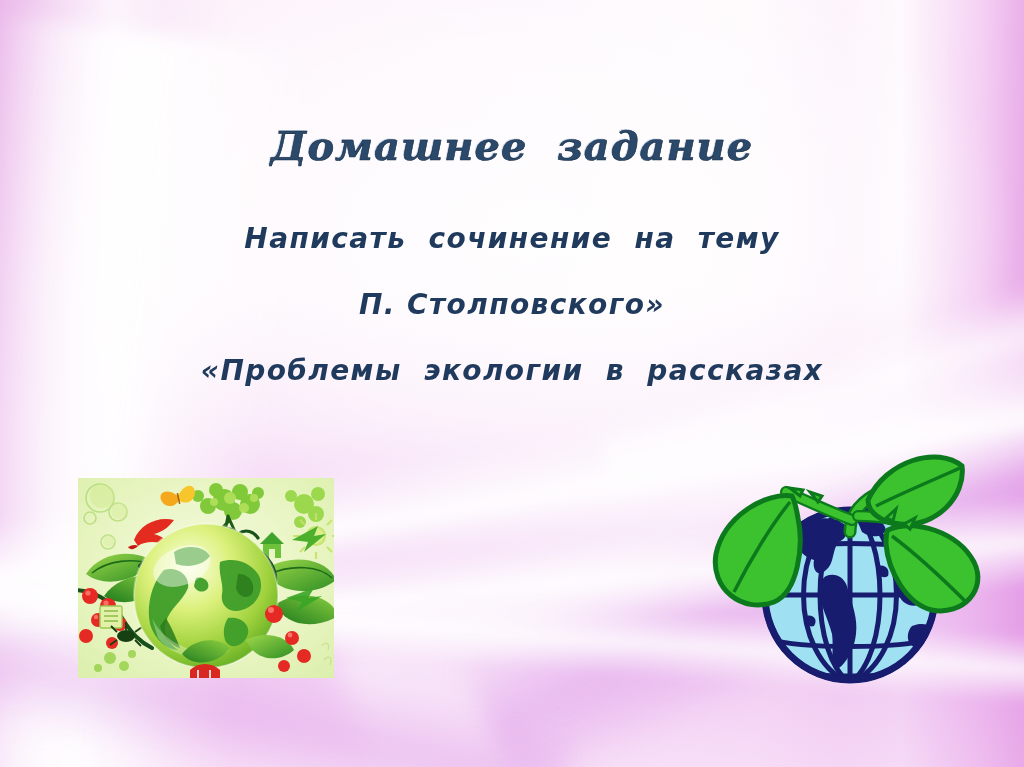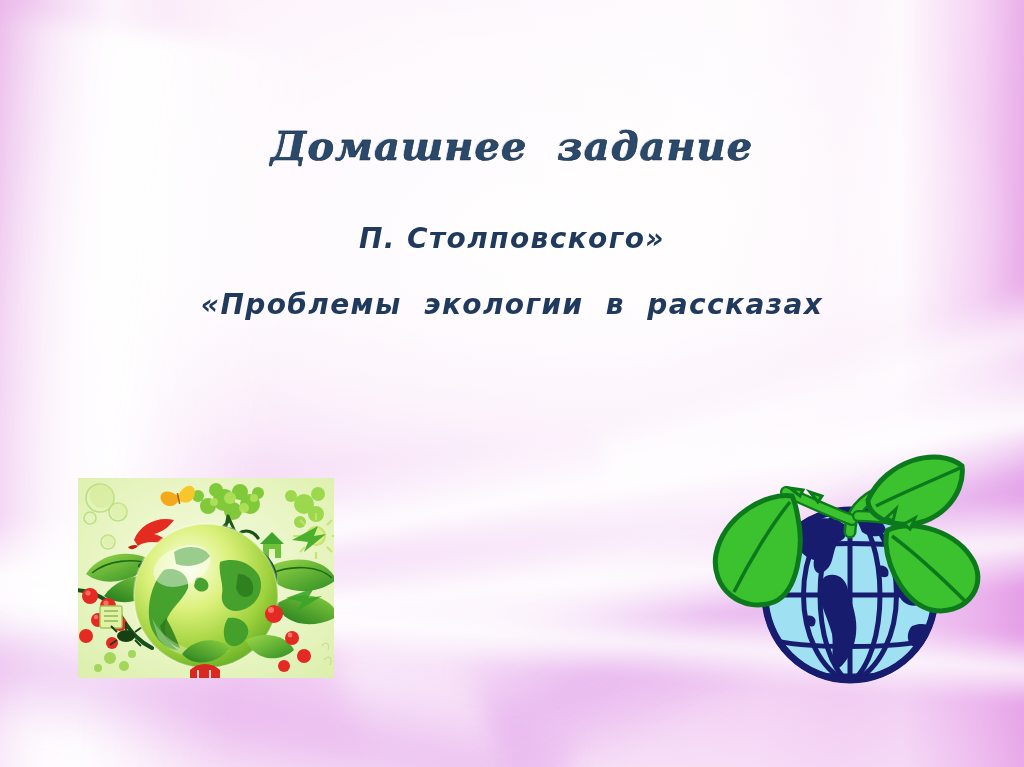--- a/index.html
+++ b/index.html
@@ -232,20 +232,21 @@
   <div class="ribbon rb8"></div>
   <div class="ribbon rb1"></div>
   <div class="ribbon rb2"></div>
   <div class="ribbon rb6"></div>
   <div class="ribbon rb3"></div>
   <div class="bg-vignette"></div>
 
   <div class="title">Домашнее  задание</div>
 
   <div class="body-text">
+    <div class="body-line">Написать  сочинение  на  тему</div>
     <div class="body-line">П. Столповского»</div>
     <div class="body-line">«Проблемы  экологии  в  рассказах</div>
   </div>
 
   <div class="eco-pic">
     <svg viewBox="0 0 256 200" width="256" height="200">
       <defs>
         <radialGradient id="ecoBg" cx="50%" cy="45%" r="75%">
           <stop offset="0%" stop-color="#f4fadf"></stop>
           <stop offset="55%" stop-color="#e9f5c4"></stop>

